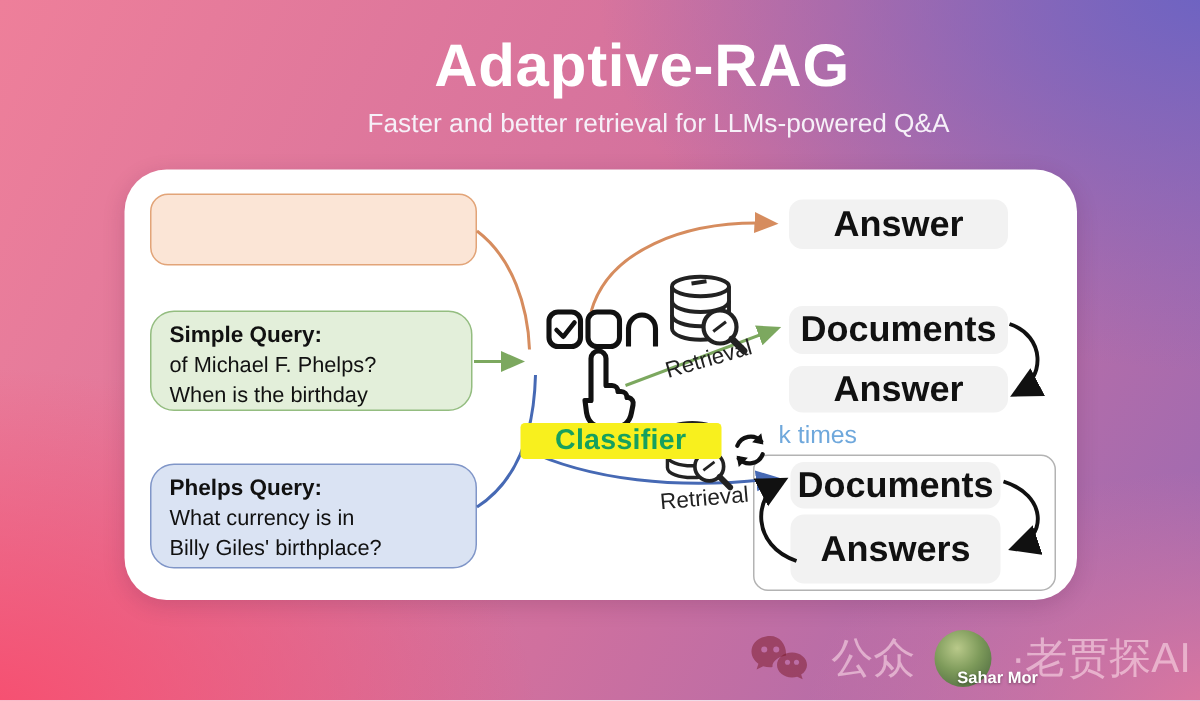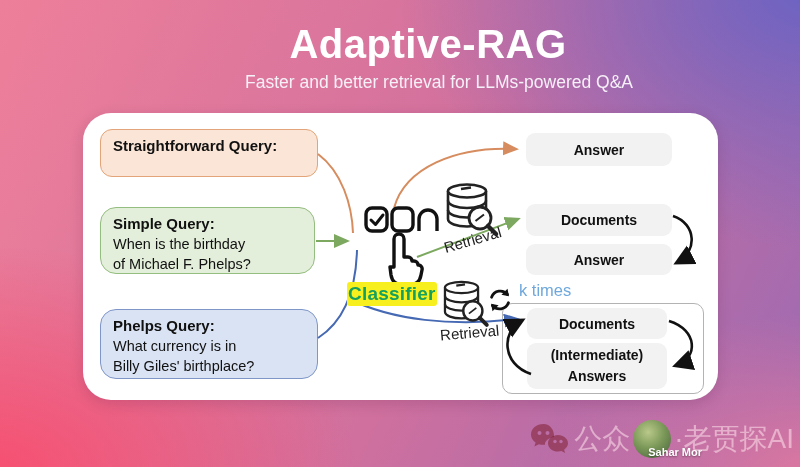--- a/index.html
+++ b/index.html
@@ -34,50 +34,50 @@
     position:absolute;z-index:4;color:#111;
     font-size:14.5px;line-height:20px;padding:6px 12px;box-sizing:border-box;
   }
   .qbox .qt{font-weight:bold;font-size:15px;}
   .qbox1{left:100px;top:129px;width:218px;height:48px;background:#fbe5d6;border:1.5px solid #e2a478;border-radius:12px;}
   .qbox2{left:100px;top:207px;width:215px;height:67px;background:#e3efda;border:1.5px solid #94bd80;border-radius:16px;}
   .qbox3{left:100px;top:309px;width:218px;height:70px;background:#dae3f3;border:1.5px solid #8096c8;border-radius:16px;}
   .gbox{
     position:absolute;z-index:2;background:#f2f2f2;border-radius:9px;
     display:flex;align-items:center;justify-content:center;
-    font-weight:bold;font-size:14px;color:#111;text-align:center;
+    font-weight:bold;font-size:24px;color:#111;text-align:center;
   }
   .answer1{left:526px;top:133px;width:146px;height:33px;}
   .docs1  {left:526px;top:204px;width:146px;height:32px;}
   .answer2{left:526px;top:244px;width:146px;height:31px;}
   .loopbox{
     position:absolute;left:502px;top:303px;width:200px;height:89px;
     background:#fff;border:1.5px solid #b3b3b3;border-radius:10px;z-index:1;
   }
   .docs2  {left:527px;top:308px;width:140px;height:31px;}
   .interm {left:527px;top:343px;width:140px;height:46px;flex-direction:column;line-height:21px;}
   .classifier-label{
     position:absolute;left:347px;top:282px;z-index:6;
     background:#f8f01e;color:#16a05e;font-weight:800;font-size:19px;
-    padding:1px 1px;border-radius:3px;letter-spacing:0.2px;
+    padding:1px 23px;border-radius:3px;letter-spacing:0.2px;
   }
   .icon{position:absolute;z-index:6;}
   .retrieval{
     position:absolute;z-index:6;color:#222;font-size:15px;white-space:nowrap;
   }
   .retrieval-top{left:443px;top:231px;transform:rotate(-16deg);}
   .retrieval-bottom{left:440px;top:324px;transform:rotate(-5deg);}
   .ktimes{
     position:absolute;left:519px;top:281px;z-index:6;
     color:#6fa8dc;font-size:16.5px;white-space:nowrap;
   }
   .overlay{position:absolute;left:0;top:0;z-index:5;pointer-events:none;}
   .watermark{
     position:absolute;right:6px;bottom:6px;height:44px;z-index:8;
-    display:flex;align-items:center;gap:2px;
+    display:flex;align-items:center;gap:12px;
     color:rgba(255,228,236,0.55);font-size:28px;white-space:nowrap;
   }
   .watermark .avatar{
     position:relative;display:inline-block;width:38px;height:38px;border-radius:50%;
     background:radial-gradient(circle at 40% 32%, #b9c98a 0%, #7d9a5a 45%, #44603a 100%);
     margin:0 1px;flex:0 0 auto;
   }
   .watermark .author{
     position:absolute;left:15px;bottom:0px;
     color:#fff;font-weight:bold;font-size:11px;
@@ -89,41 +89,39 @@
 <body>
 
 <div class="stage">
 
   <div class="title">Adaptive-RAG</div>
   <div class="subtitle">Faster and better retrieval for LLMs-powered Q&amp;A</div>
 
   <div class="card"></div>
 
   <div class="qbox qbox1">
-    <div class="qt">Straightforward Query:</div>
   </div>
   <div class="qbox qbox2">
     <div class="qt">Simple Query:</div>
+    <div>of Michael F. Phelps?</div>
     <div>When is the birthday</div>
-    <div>of Michael F. Phelps?</div>
   </div>
   <div class="qbox qbox3">
     <div class="qt">Phelps Query:</div>
     <div>What currency is in</div>
     <div>Billy Giles' birthplace?</div>
   </div>
 
   <div class="loopbox"></div>
 
   <div class="gbox answer1">Answer</div>
   <div class="gbox docs1">Documents</div>
   <div class="gbox answer2">Answer</div>
   <div class="gbox docs2">Documents</div>
   <div class="gbox interm">
-    <div>(Intermediate)</div>
     <div>Answers</div>
   </div>
 
   <svg class="overlay" width="800" height="467" viewBox="0 0 800 467">
     <defs>
       <marker id="mo" markerWidth="9" markerHeight="8" refX="6.5" refY="3.5" orient="auto">
           <path d="M0,0 L8,3.5 L0,7 z" fill="#d68c5e"></path>
         </marker>
       <marker id="mg" markerWidth="9" markerHeight="8" refX="6.5" refY="3.5" orient="auto">
           <path d="M0,0 L8,3.5 L0,7 z" fill="#7ca85f"></path>

